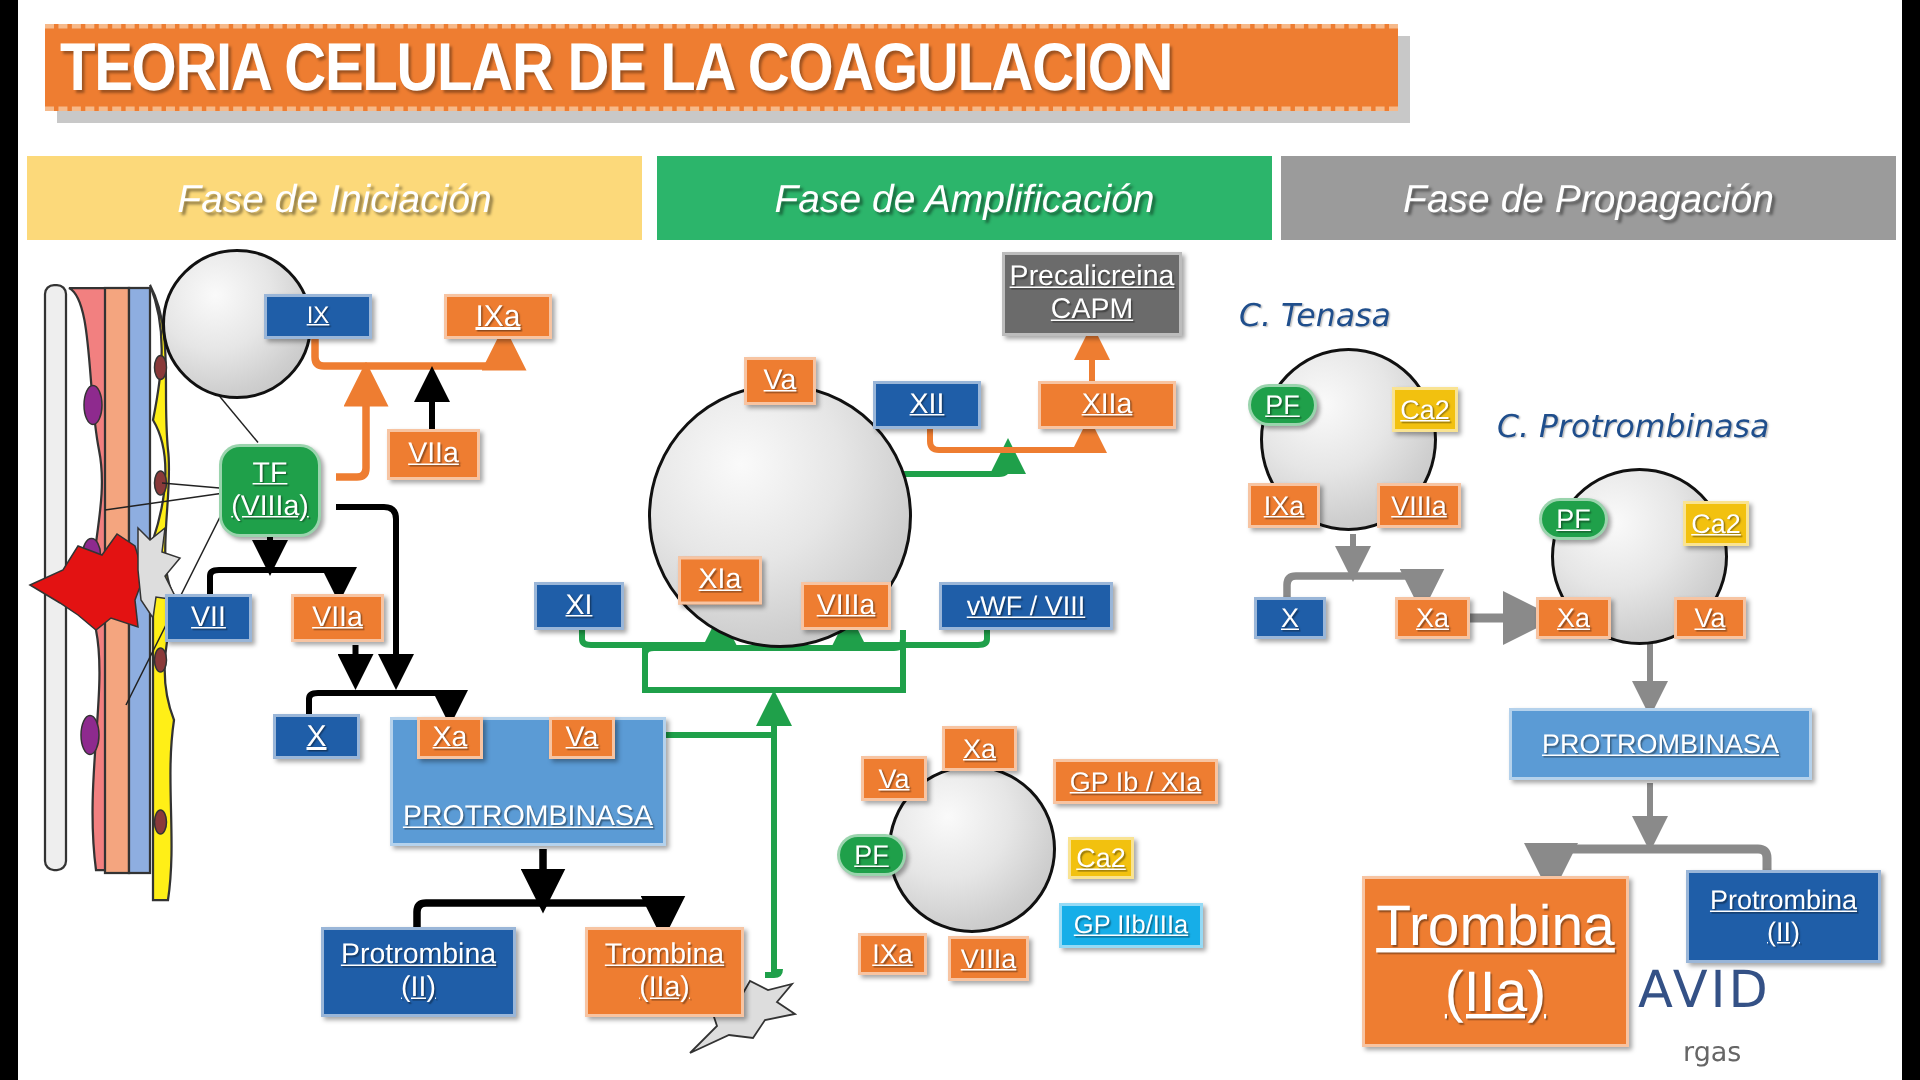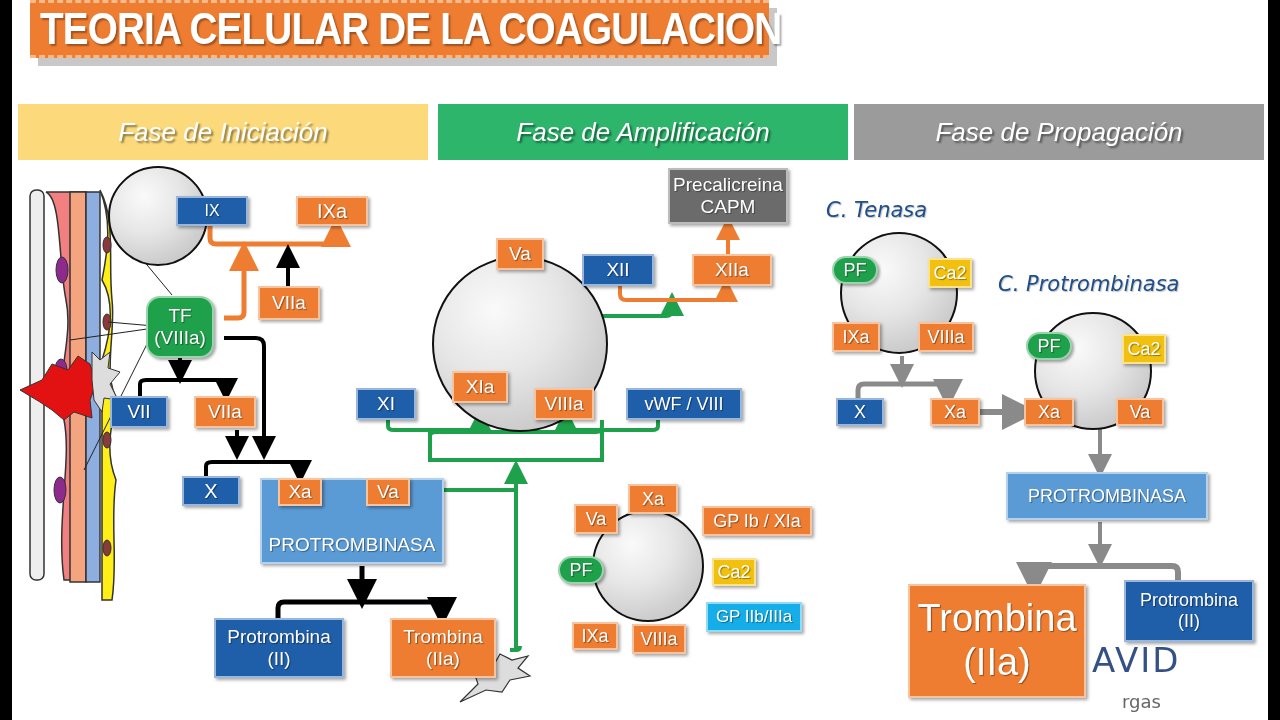--- a/index.html
+++ b/index.html
@@ -1,25 +1,25 @@
 <!DOCTYPE html>
 <html><head>
 <meta charset="utf-8">
 <style>
   html, body { margin:0; padding:0; }
   body { width:1280px; height:720px; background:#000; position:relative; overflow:hidden; font-family:"Liberation Sans", sans-serif; }
   .canvas { position:absolute; left:12px; top:0; width:1256px; height:720px; background:#fff; overflow:hidden; }
-  .title-banner { position:absolute; left:18px; top:0; width:739px; height:58px; background:#ee7d31;
+  .title-banner { position:absolute; left:18px; top:16px; width:902px; height:58px; background:#ee7d31;
     box-shadow:8px 8px 0 #c8c8c8; border-top:3px dashed #f6b98a; border-bottom:3px dashed #f6b98a;
     box-sizing:border-box; display:flex; align-items:center; padding-left:10px; }
   .title-banner span { color:#fff; font-family:"Liberation Sans", sans-serif; font-weight:bold; font-size:45px; letter-spacing:-1px; transform:scaleX(0.86); transform-origin:left center; white-space:nowrap; text-shadow:2px 2px 2px rgba(0,0,0,.35); }
   .phase { position:absolute; top:104px; height:56px; display:flex; align-items:center; justify-content:center;
     color:#fff; font-family:Liberation Sans, sans-serif; font-style:italic; font-size:26px; text-shadow:2px 2px 2px rgba(0,0,0,.45); box-sizing:border-box; }
   .box { position:absolute; color:#fff; font-family:"Liberation Sans", sans-serif; display:flex; align-items:center; justify-content:center; text-align:center;
-    box-shadow:2px 2px 3px rgba(0,0,0,.35); border:2px solid rgba(255,255,255,.55); box-sizing:border-box; line-height:1.15; text-shadow:1px 1px 1px rgba(0,0,0,.4); }
+    box-shadow:2px 2px 3px rgba(0,0,0,.35); border:2px solid rgba(255,255,255,.55); box-sizing:border-box; line-height:1.15; text-shadow:1px 1px 1px rgba(0,0,0,.4);text-decoration:underline; }
   .blue { background:#1f5ea8; }
   .orange { background:#ee7d31; }
   .green { background:#1fa04a;border-radius:14px; }
   .yellow { background:#f2c10f; }
   .cyan { background:#16aee8; }
   .grey { background:#6b6b6b; }
   .lightblue { background:#5b9bd5; }
   .cell { position:absolute; border-radius:50%; border:2px solid #111; box-sizing:border-box;
     background: radial-gradient(circle at 35% 30%, #fafafa 0%, #e6e6e6 40%, #cfcfcf 70%, #bdbdbd 100%); }
   .label-it { position:absolute; font-family:"DejaVu Sans", sans-serif; font-style:italic; color:#1f4e8c; font-size:21px; text-shadow:1px 1px 1px rgba(0,0,0,.25); }
@@ -168,21 +168,21 @@
   <div class="box grey" style="left:656px;top:168px;width:120px;height:56px;font-size:19px;flex-direction:column;">
     <span>Precalicreina</span>
       <span>CAPM</span>
   </div>
   <div class="box orange" style="left:484px;top:238px;width:48px;height:32px;font-size:19px;">
       <span>Va</span>
     </div>
   <div class="box blue" style="left:570px;top:254px;width:72px;height:32px;font-size:19px;">
       <span>XII</span>
     </div>
-  <div class="box orange" style="left:680px;top:254px;width:80px;height:32px;font-size:19px;">
+  <div class="box orange" style="left:680px;top:254px;width:92px;height:32px;font-size:19px;">
       <span>XIIa</span>
     </div>
   <div class="box blue" style="left:344px;top:388px;width:60px;height:32px;font-size:19px;">
       <span>XI</span>
     </div>
   <div class="box orange" style="left:440px;top:371px;width:56px;height:32px;font-size:19px;">
       <span>XIa</span>
     </div>
   <div class="box orange" style="left:522px;top:388px;width:60px;height:32px;font-size:19px;">
       <span>VIIIa</span>

